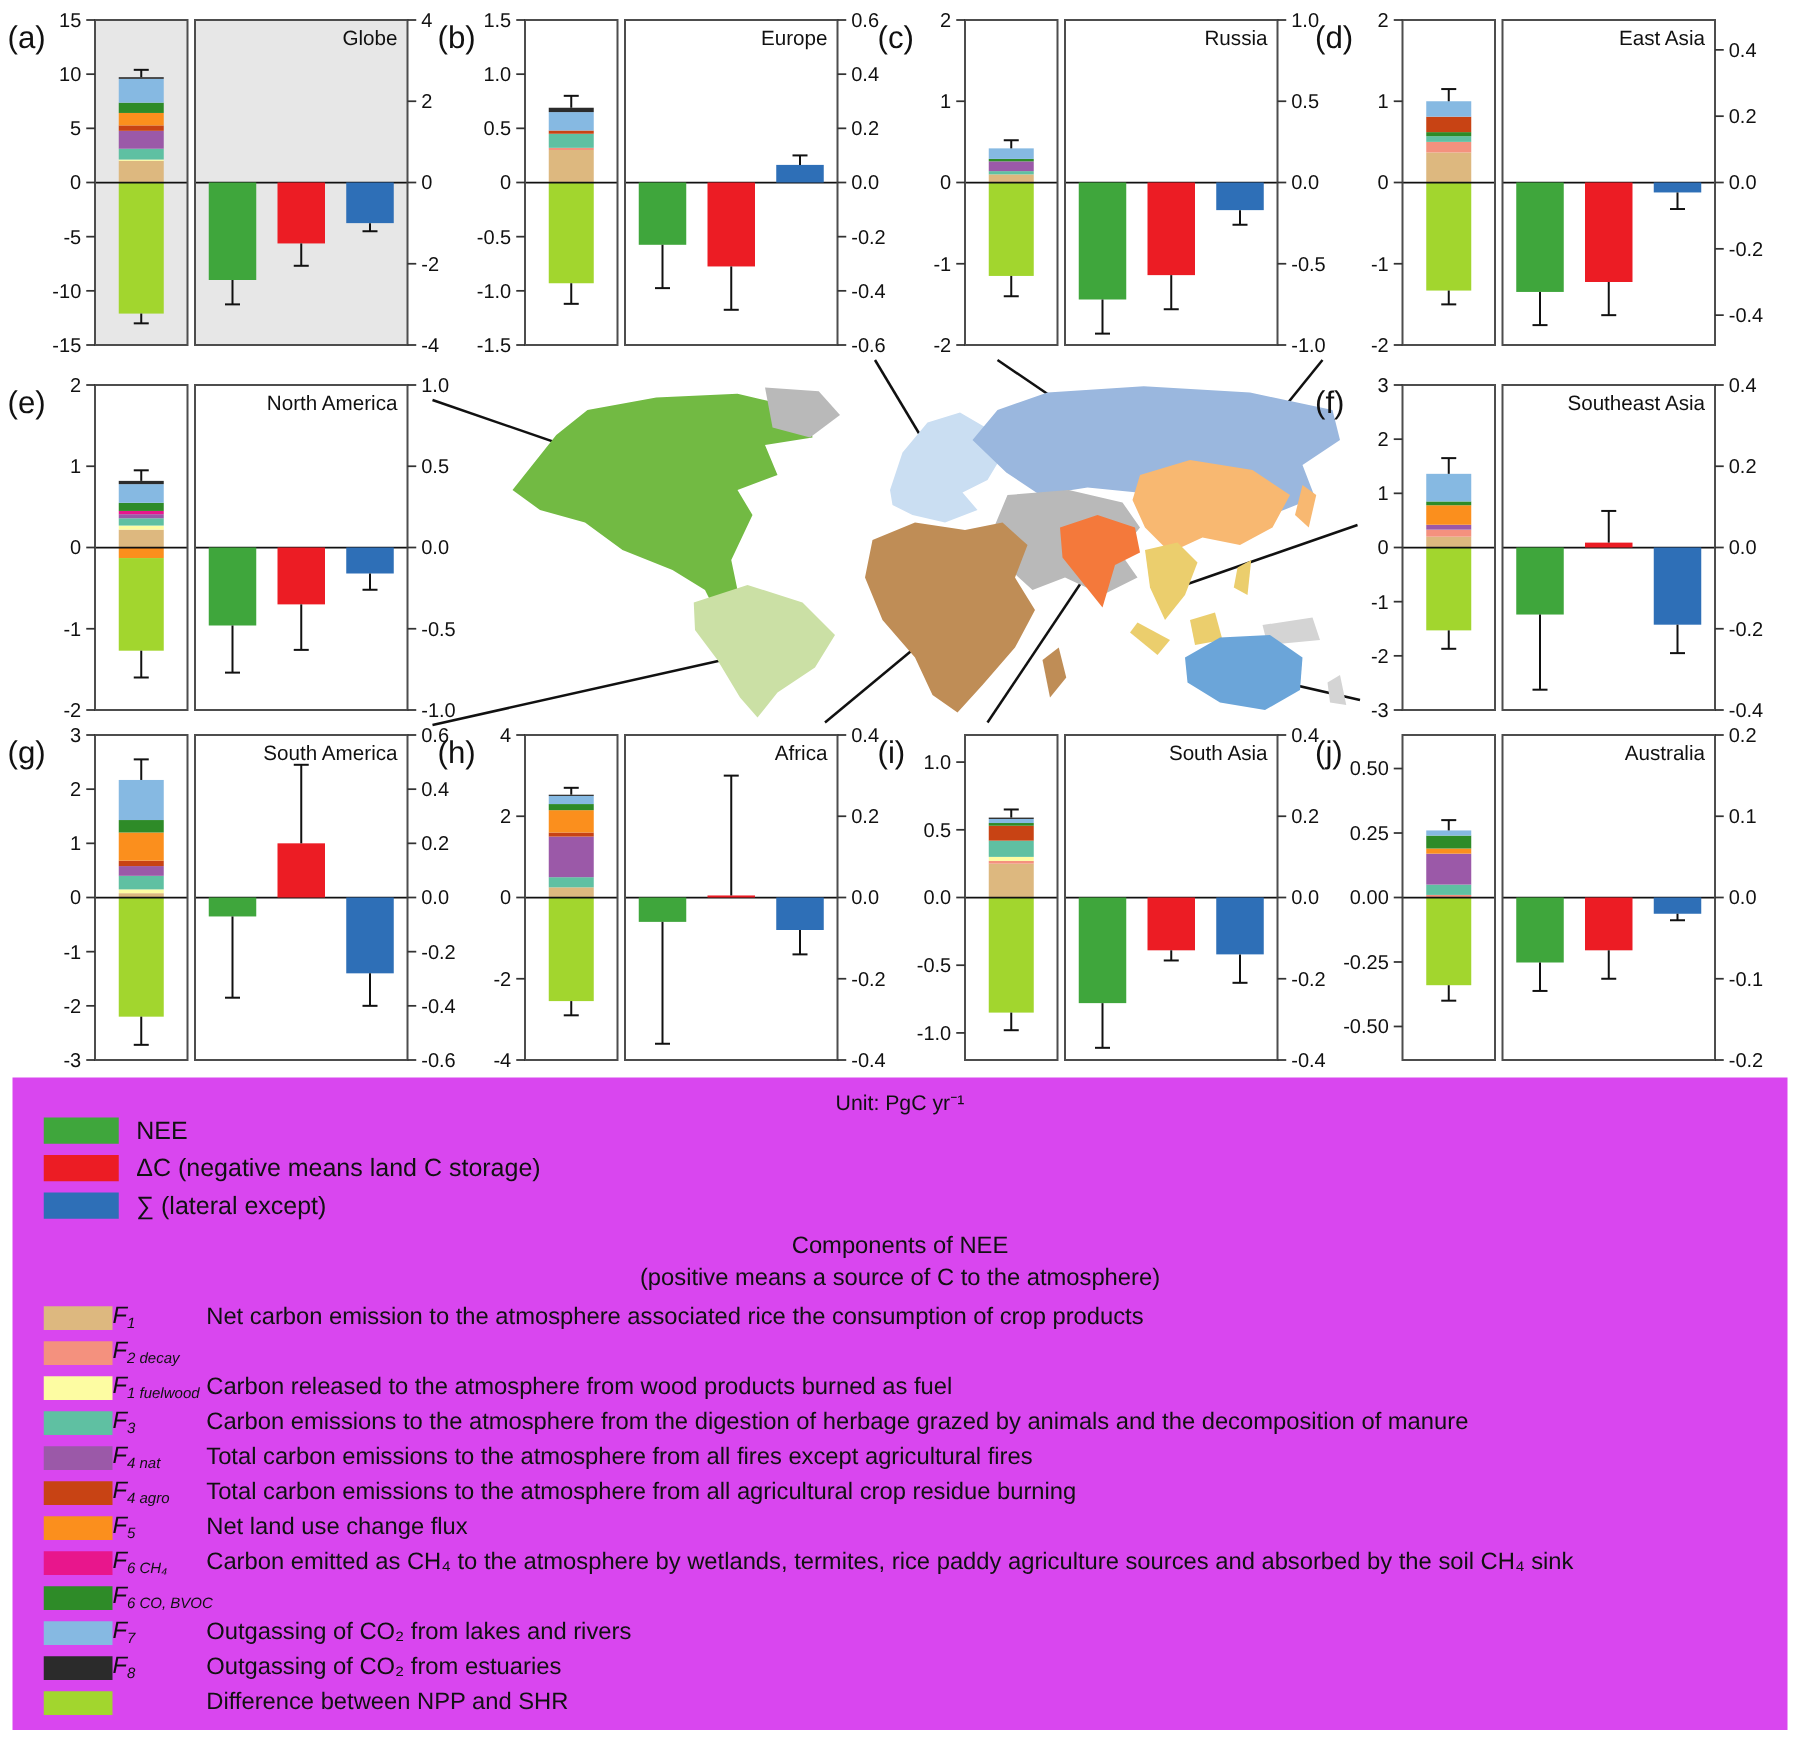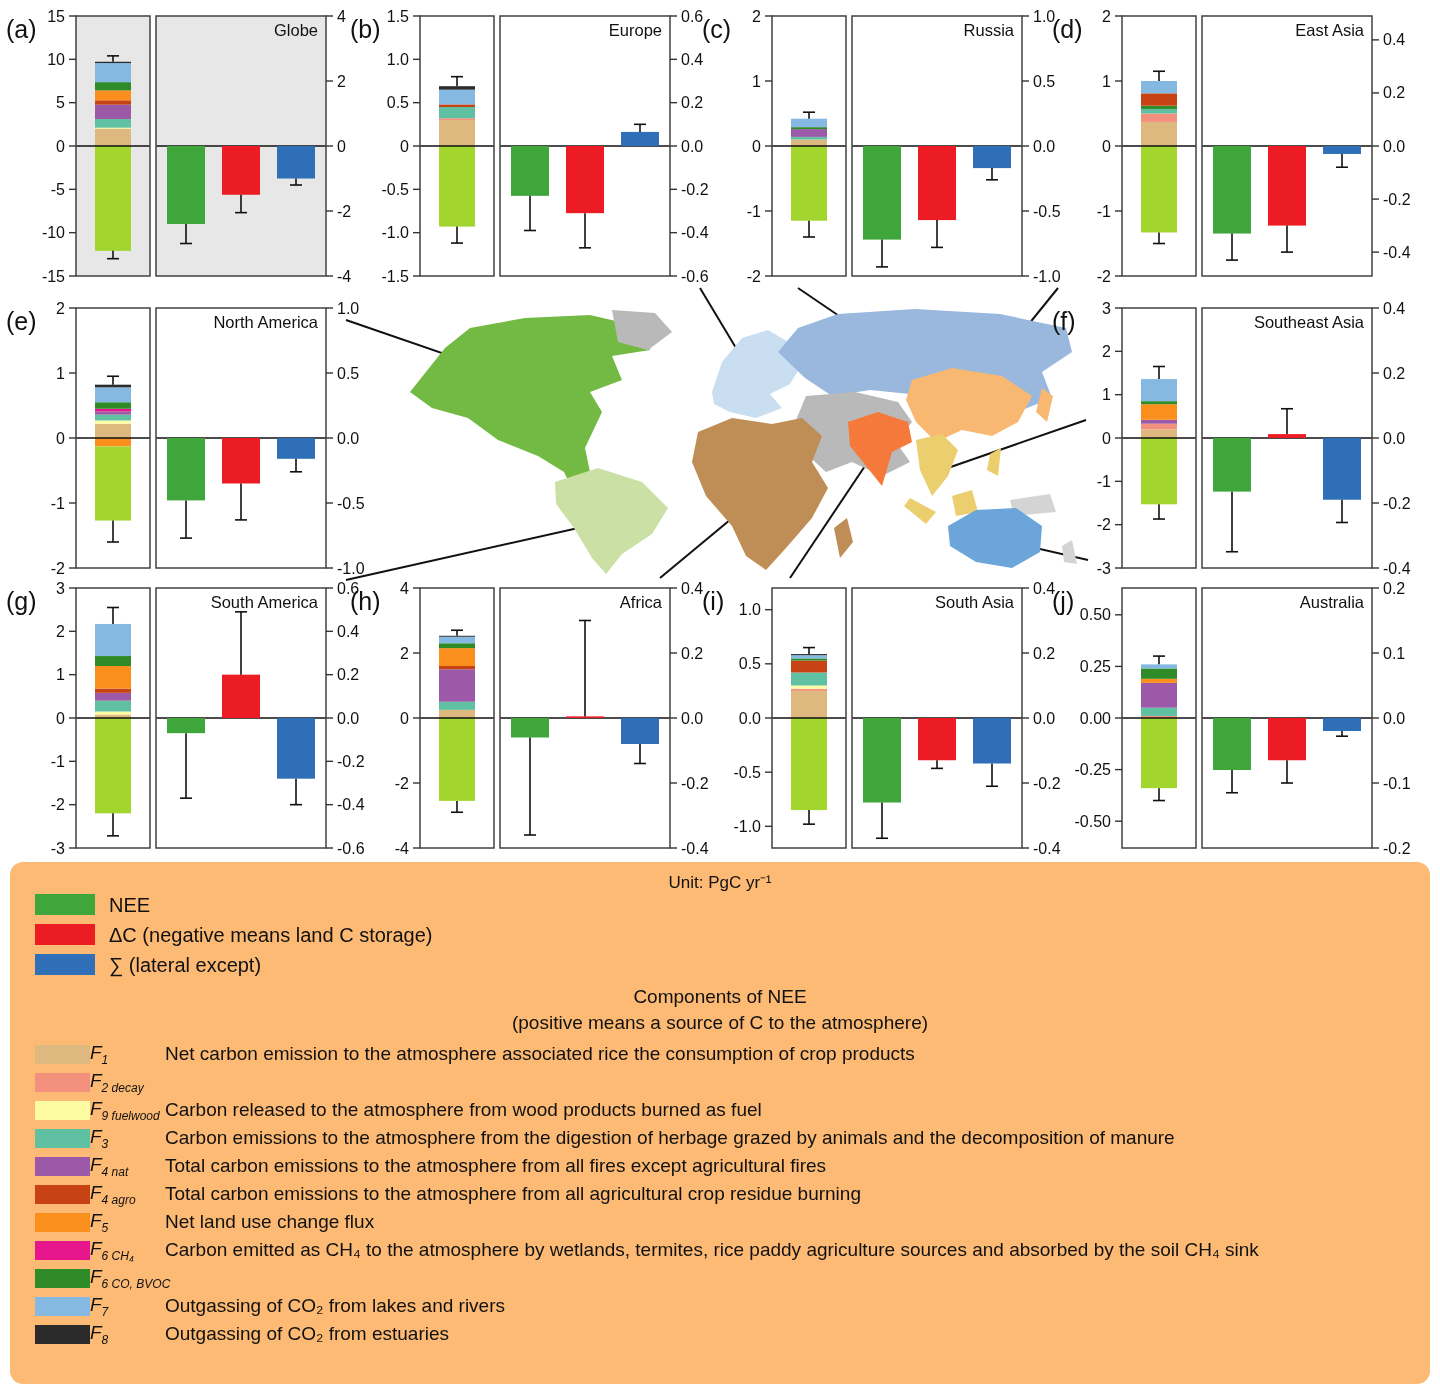--- a/index.html
+++ b/index.html
@@ -2,21 +2,21 @@
 <html><head>
 <meta charset="utf-8">
 <style>
   html,body{margin:0;padding:0;background:#ffffff;}
   #figure{position:relative;width:1440px;height:1391px;background:#ffffff;
           font-family:"Liberation Sans",sans-serif;overflow:hidden;}
   #connectors{position:absolute;left:0;top:0;z-index:1;}
   #panels{position:absolute;left:0;top:0;width:100%;height:100%;z-index:2;pointer-events:none;}
   #panels svg{overflow:visible;}
   #map{position:absolute;left:350px;top:300px;width:740px;height:280px;z-index:2;}
-  #legend{position:absolute;left:10px;top:862px;width:1420px;height:522px;background:#fdba74;z-index:3;border-radius:13px;}
+  #legend{position:absolute;left:10px;top:862px;width:1420px;height:522px;background:#d946ef;z-index:3;}
   .unit{position:absolute;top:8px;left:0;width:100%;text-align:center;font-size:17px;color:#111;}
   #flux-rows{position:absolute;left:25px;top:32px;}
   .flux-row{display:flex;height:30px;}
   .flux-swatch{width:60px;height:21px;margin-right:14px;flex:0 0 60px;}
   .flux-label{font-size:20px;color:#111;white-space:nowrap;}
   .heading{position:absolute;width:100%;text-align:center;font-size:19px;color:#111;}
   #h1{top:124px;} #h2{top:150px;}
   #comp-rows{position:absolute;left:25px;top:178px;right:6px;}
   .comp-row{display:flex;align-items:center;height:28px;}
   .comp-swatch{width:55px;height:19px;flex:0 0 55px;}
@@ -627,21 +627,21 @@
           <span class="comp-swatch" style="background: rgb(221, 184, 127);"></span>
           <span class="comp-sym"><span>F</span><sub>1</sub></span>
           <span class="comp-desc">Net carbon emission to the atmosphere associated rice the consumption of crop products</span>
         </div>
         <div class="comp-row">
           <span class="comp-swatch" style="background: rgb(244, 145, 126);"></span>
           <span class="comp-sym"><span>F</span><sub>2 decay</sub></span>
         </div>
         <div class="comp-row">
           <span class="comp-swatch" style="background: rgb(253, 252, 162);"></span>
-          <span class="comp-sym"><span>F</span><sub>9 fuelwood</sub></span>
+          <span class="comp-sym"><span>F</span><sub>1 fuelwood</sub></span>
           <span class="comp-desc">Carbon released to the atmosphere from wood products burned as fuel</span>
         </div>
         <div class="comp-row">
           <span class="comp-swatch" style="background: rgb(95, 192, 162);"></span>
           <span class="comp-sym"><span>F</span><sub>3</sub></span>
           <span class="comp-desc">Carbon emissions to the atmosphere from the digestion of herbage grazed by animals and the decomposition of manure</span>
         </div>
         <div class="comp-row">
           <span class="comp-swatch" style="background: rgb(155, 89, 168);"></span>
           <span class="comp-sym"><span>F</span><sub>4 nat</sub></span>
@@ -668,17 +668,22 @@
         </div>
         <div class="comp-row">
           <span class="comp-swatch" style="background: rgb(134, 185, 226);"></span>
           <span class="comp-sym"><span>F</span><sub>7</sub></span>
           <span class="comp-desc">Outgassing of CO₂ from lakes and rivers</span>
         </div>
         <div class="comp-row">
           <span class="comp-swatch" style="background: rgb(43, 43, 43);"></span>
           <span class="comp-sym"><span>F</span><sub>8</sub></span>
           <span class="comp-desc">Outgassing of CO₂ from estuaries</span>
+        </div>
+        <div class="comp-row">
+          <span class="comp-swatch" style="background: rgb(162, 214, 46);"></span>
+          <span class="comp-sym"></span>
+          <span class="comp-desc">Difference between NPP and SHR</span>
         </div>
       </div>
   </div>
 
 </div>
 
 </body></html>

